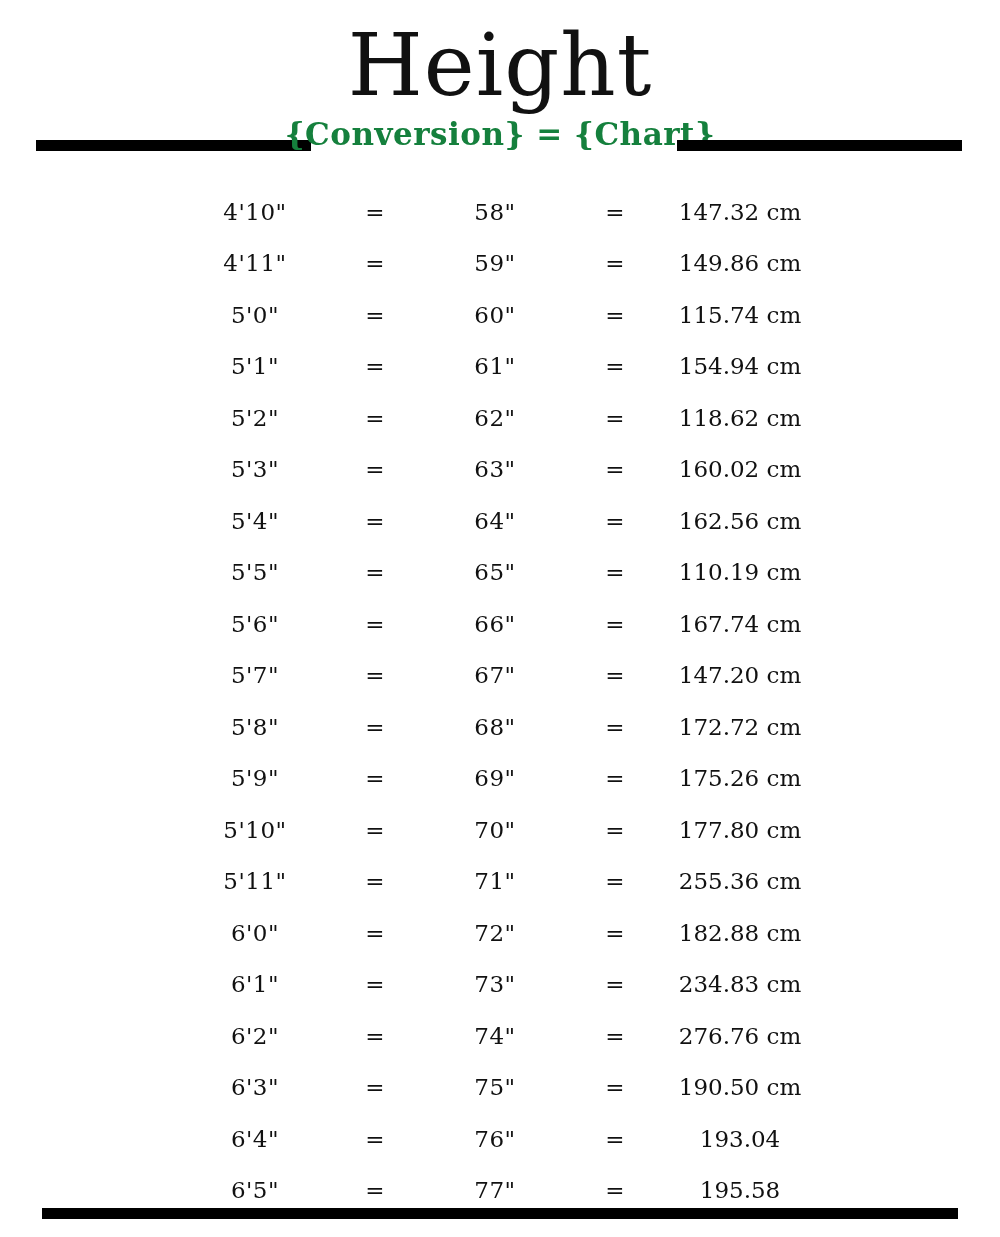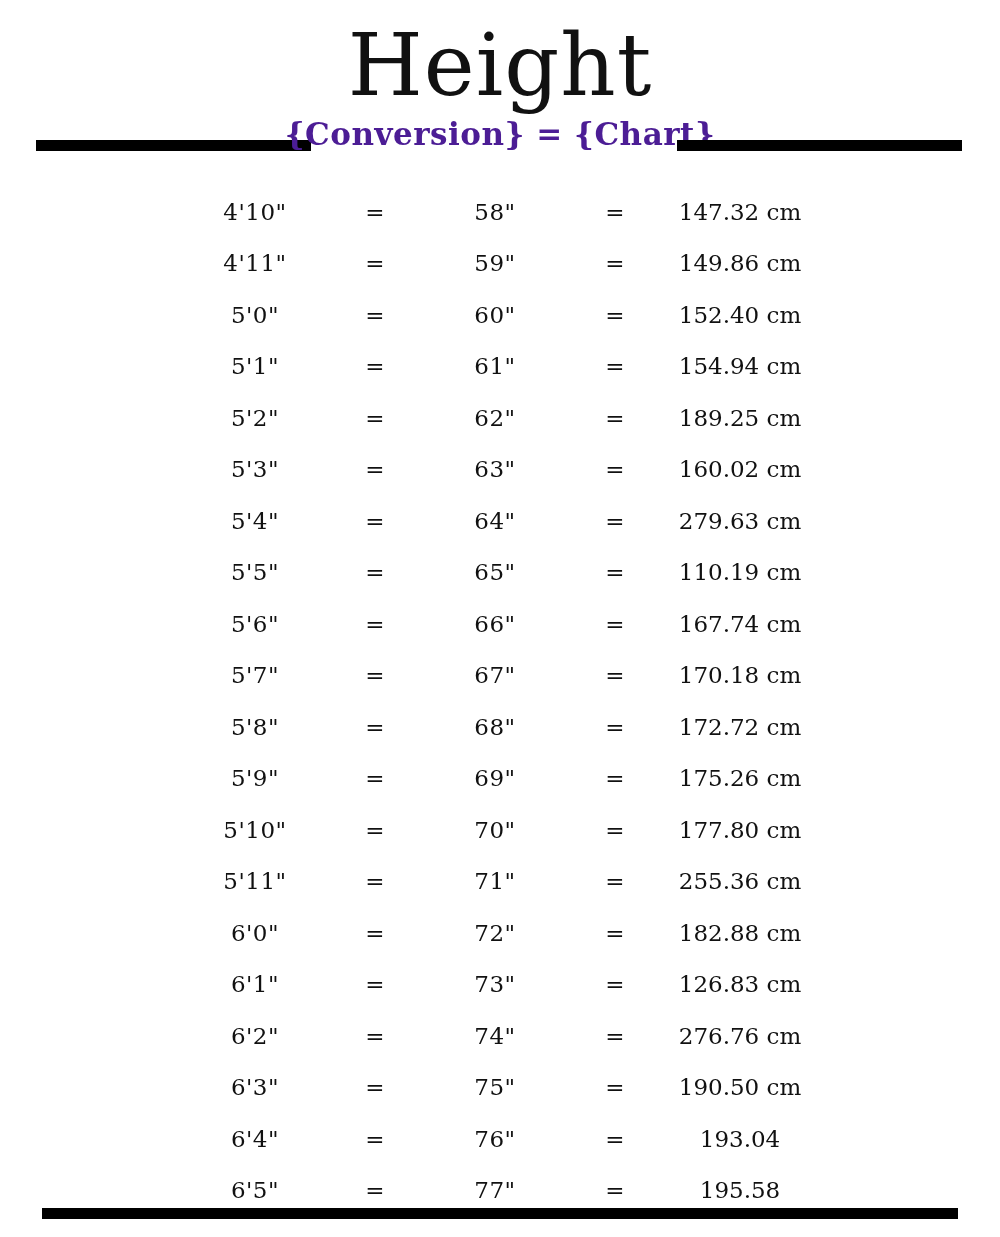--- a/index.html
+++ b/index.html
@@ -57,21 +57,21 @@
   }
   .subtitle {
     position: absolute;
     left: 0;
     right: 0;
     top: 0;
     text-align: center;
     font-family: "DejaVu Serif", serif;
     font-size: 31px;
     font-weight: 700;
-    color: #4c1d95;
+    color: #15803d;
     letter-spacing: 0.5px;
   }
 
   
   .chart {
     margin: 14px auto 0 auto;
     width: 640px;
     border-collapse: collapse;
   }
   .chart td {
@@ -131,70 +131,70 @@
           <td class="col-eq">=</td>
           <td class="col-in in">59"</td>
           <td class="col-eq2">=</td>
           <td class="col-cm">149.86 cm</td>
         </tr>
         <tr>
           <td class="col-ft ft">5'0"</td>
           <td class="col-eq">=</td>
           <td class="col-in in">60"</td>
           <td class="col-eq2">=</td>
-          <td class="col-cm">152.40 cm</td>
+          <td class="col-cm">115.74 cm</td>
         </tr>
         <tr>
           <td class="col-ft ft">5'1"</td>
           <td class="col-eq">=</td>
           <td class="col-in in">61"</td>
           <td class="col-eq2">=</td>
           <td class="col-cm">154.94 cm</td>
         </tr>
         <tr>
           <td class="col-ft ft">5'2"</td>
           <td class="col-eq">=</td>
           <td class="col-in in">62"</td>
           <td class="col-eq2">=</td>
-          <td class="col-cm">189.25 cm</td>
+          <td class="col-cm">118.62 cm</td>
         </tr>
         <tr>
           <td class="col-ft ft">5'3"</td>
           <td class="col-eq">=</td>
           <td class="col-in in">63"</td>
           <td class="col-eq2">=</td>
           <td class="col-cm">160.02 cm</td>
         </tr>
         <tr>
           <td class="col-ft ft">5'4"</td>
           <td class="col-eq">=</td>
           <td class="col-in in">64"</td>
           <td class="col-eq2">=</td>
-          <td class="col-cm">279.63 cm</td>
+          <td class="col-cm">162.56 cm</td>
         </tr>
         <tr>
           <td class="col-ft ft">5'5"</td>
           <td class="col-eq">=</td>
           <td class="col-in in">65"</td>
           <td class="col-eq2">=</td>
           <td class="col-cm">110.19 cm</td>
         </tr>
         <tr>
           <td class="col-ft ft">5'6"</td>
           <td class="col-eq">=</td>
           <td class="col-in in">66"</td>
           <td class="col-eq2">=</td>
           <td class="col-cm">167.74 cm</td>
         </tr>
         <tr>
           <td class="col-ft ft">5'7"</td>
           <td class="col-eq">=</td>
           <td class="col-in in">67"</td>
           <td class="col-eq2">=</td>
-          <td class="col-cm">170.18 cm</td>
+          <td class="col-cm">147.20 cm</td>
         </tr>
         <tr>
           <td class="col-ft ft">5'8"</td>
           <td class="col-eq">=</td>
           <td class="col-in in">68"</td>
           <td class="col-eq2">=</td>
           <td class="col-cm">172.72 cm</td>
         </tr>
         <tr>
           <td class="col-ft ft">5'9"</td>
@@ -222,21 +222,21 @@
           <td class="col-eq">=</td>
           <td class="col-in in">72"</td>
           <td class="col-eq2">=</td>
           <td class="col-cm">182.88 cm</td>
         </tr>
         <tr>
           <td class="col-ft ft">6'1"</td>
           <td class="col-eq">=</td>
           <td class="col-in in">73"</td>
           <td class="col-eq2">=</td>
-          <td class="col-cm">126.83 cm</td>
+          <td class="col-cm">234.83 cm</td>
         </tr>
         <tr>
           <td class="col-ft ft">6'2"</td>
           <td class="col-eq">=</td>
           <td class="col-in in">74"</td>
           <td class="col-eq2">=</td>
           <td class="col-cm">276.76 cm</td>
         </tr>
         <tr>
           <td class="col-ft ft">6'3"</td>

